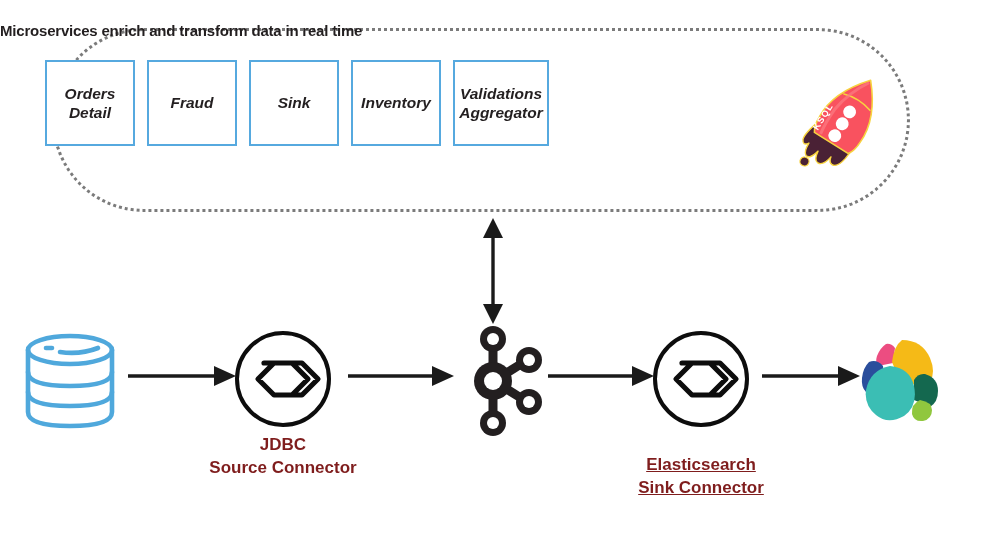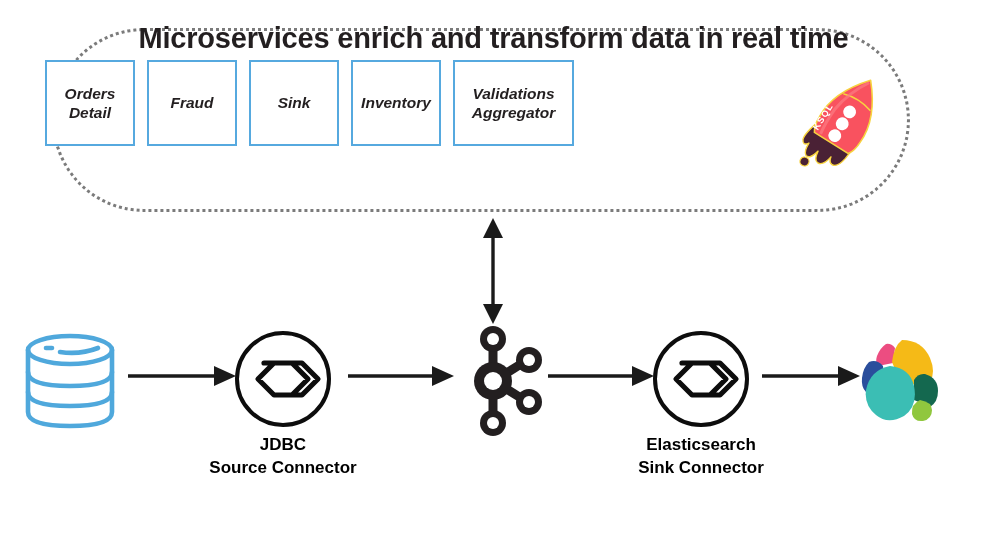--- a/index.html
+++ b/index.html
@@ -28,22 +28,21 @@
     border: 3px dotted #7b7b7b;
     border-radius: 95px;
     box-sizing: border-box;
   }
 
   .pill-title {
     position: absolute;
     left: 0;
     right: 0;
     top: 22px;
-    text-align: center;
-    font-size: 29px;
+    font-size: 15px;
     font-weight: bold;
     color: #231f20;
     letter-spacing: -0.2px;
   }
 
   
   .svc-row {
     position: absolute;
     left: 45px;
     top: 60px;
@@ -60,21 +59,21 @@
     align-items: center;
     justify-content: center;
     text-align: center;
     font-size: 15.5px;
     font-weight: bold;
     font-style: italic;
     color: #231f20;
     line-height: 1.25;
     padding: 2px;
   }
-  .svc-box.wide { width: 121px; }
+  .svc-box.wide { width: 96px; }
 
   
   .rocket {
     position: absolute;
     left: 782px;
     top: 66px;
     width: 120px;
     height: 120px;
   }
 
@@ -122,26 +121,26 @@
     top: 336px;
     width: 90px;
     height: 88px;
   }
 
   .node-label {
     position: absolute;
     text-align: center;
     font-size: 17px;
     font-weight: bold;
-    color: #000000;
+    color: #7f1d1d;
     line-height: 1.35;
     white-space: pre-line;
   }
   .label-src  { left: 178px; top: 434px; width: 210px; }
-  .label-sink { left: 596px; top: 434px; width: 210px; }
+  .label-sink { left: 596px; top: 454px; width: 210px; text-decoration: underline; }
 </style>
 </head>
 <body>
 
 <div id="canvas">
 
   <div class="pill"></div>
 
   <div class="pill-title">Microservices enrich and transform data in real time</div>
 

